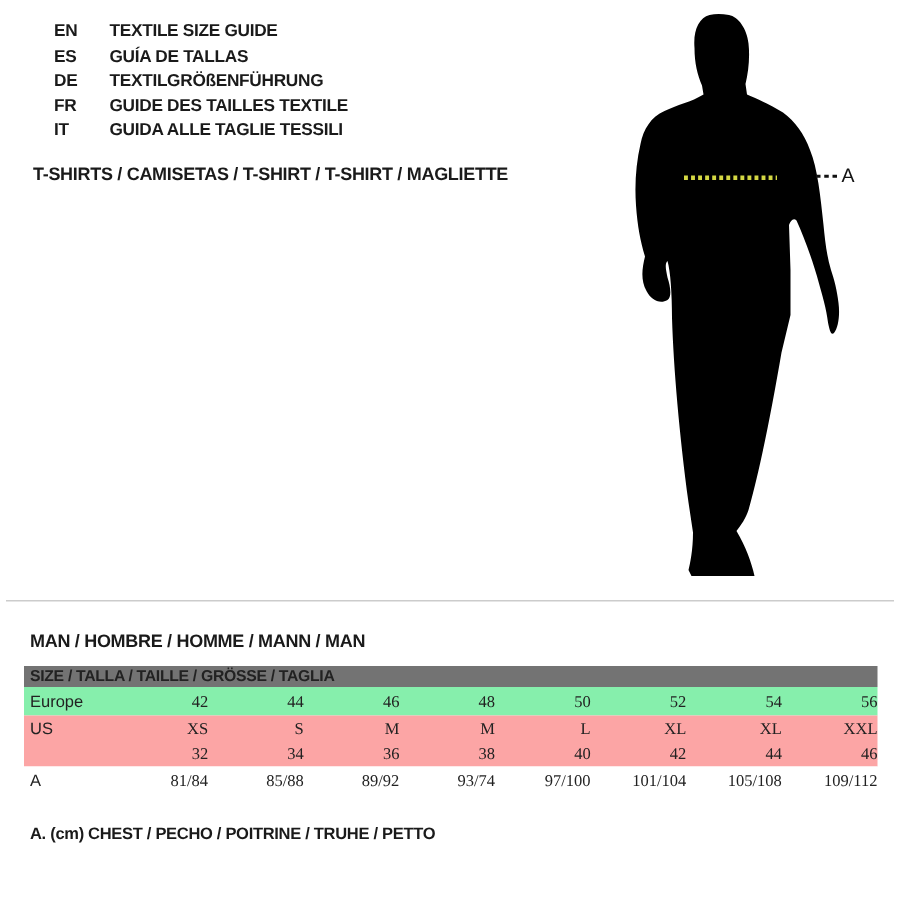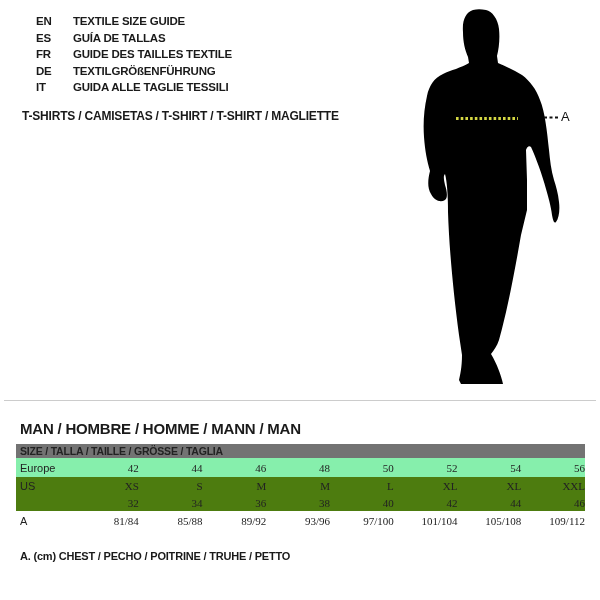--- a/index.html
+++ b/index.html
@@ -13,54 +13,54 @@
   .lang-code{width:37px;}
   
   .categories{position:absolute;left:22px;top:109px;font-size:12px;font-weight:bold;letter-spacing:-0.2px;}
   .categories div{height:15.8px;line-height:15.8px;}
   
   .figure-svg{position:absolute;left:405px;top:0;width:175px;height:395px;}
   .measure-label{position:absolute;left:561px;top:109px;font-size:13px;line-height:15px;color:#111;}
   
   .rule{position:absolute;left:4px;top:400px;width:592px;height:1px;background:#cccccc;}
   
-  .section-title{position:absolute;left:20px;top:420px;font-size:15px;font-weight:bold;letter-spacing:-0.2px;}
+  .section-title{position:absolute;left:20px;top:420px;font-size:12px;font-weight:bold;letter-spacing:-0.2px;}
   
   .size-table{position:absolute;left:16px;top:444px;width:569px;font-size:11px;color:#222;}
   .st-header{background:#737373;height:14px;line-height:14px;padding-left:4px;font-weight:bold;font-size:10.5px;letter-spacing:-0.2px;color:#222;}
   .st-row{display:grid;grid-template-columns:59px repeat(8,1fr);align-items:center;}
   .st-row .lbl{padding-left:4px;text-align:left;}
   .st-row .val{text-align:right;font-family:Liberation Serif, serif;}
   .row-europe{height:19px;background:#86efac;}
-  .row-band{height:17px;background:#4d7c0f;}
+  .row-band{height:17px;background:#fca5a5;}
   .row-a{height:19px;background:#ffffff;}
   
   .footnote{position:absolute;left:20px;top:550px;font-size:11px;font-weight:bold;letter-spacing:-0.2px;}
 </style>
 </head>
 <body>
 
 <div class="page">
 
   <div class="lang-block">
     <div class="lang-row">
       <span class="lang-code">EN</span>
       <span>TEXTILE SIZE GUIDE</span>
     </div>
     <div class="lang-row">
       <span class="lang-code">ES</span>
       <span>GUÍA DE TALLAS</span>
     </div>
     <div class="lang-row">
+      <span class="lang-code">DE</span>
+      <span>TEXTILGRÖßENFÜHRUNG</span>
+    </div>
+    <div class="lang-row">
       <span class="lang-code">FR</span>
       <span>GUIDE DES TAILLES TEXTILE</span>
-    </div>
-    <div class="lang-row">
-      <span class="lang-code">DE</span>
-      <span>TEXTILGRÖßENFÜHRUNG</span>
     </div>
     <div class="lang-row">
       <span class="lang-code">IT</span>
       <span>GUIDA ALLE TAGLIE TESSILI</span>
     </div>
   </div>
 
   <div class="categories">
     <div>T-SHIRTS / CAMISETAS / T-SHIRT / T-SHIRT / MAGLIETTE</div>
   </div>
@@ -151,21 +151,21 @@
       <span class="val">42</span>
       <span class="val">44</span>
       <span class="val">46</span>
     </div>
 
     <div class="st-row row-a">
       <span class="lbl">A</span>
       <span class="val">81/84</span>
       <span class="val">85/88</span>
       <span class="val">89/92</span>
-      <span class="val">93/96</span>
+      <span class="val">93/74</span>
       <span class="val">97/100</span>
       <span class="val">101/104</span>
       <span class="val">105/108</span>
       <span class="val">109/112</span>
     </div>
   </div>
 
   <div class="footnote">A. (cm) CHEST / PECHO / POITRINE / TRUHE / PETTO</div>
 
 </div>

